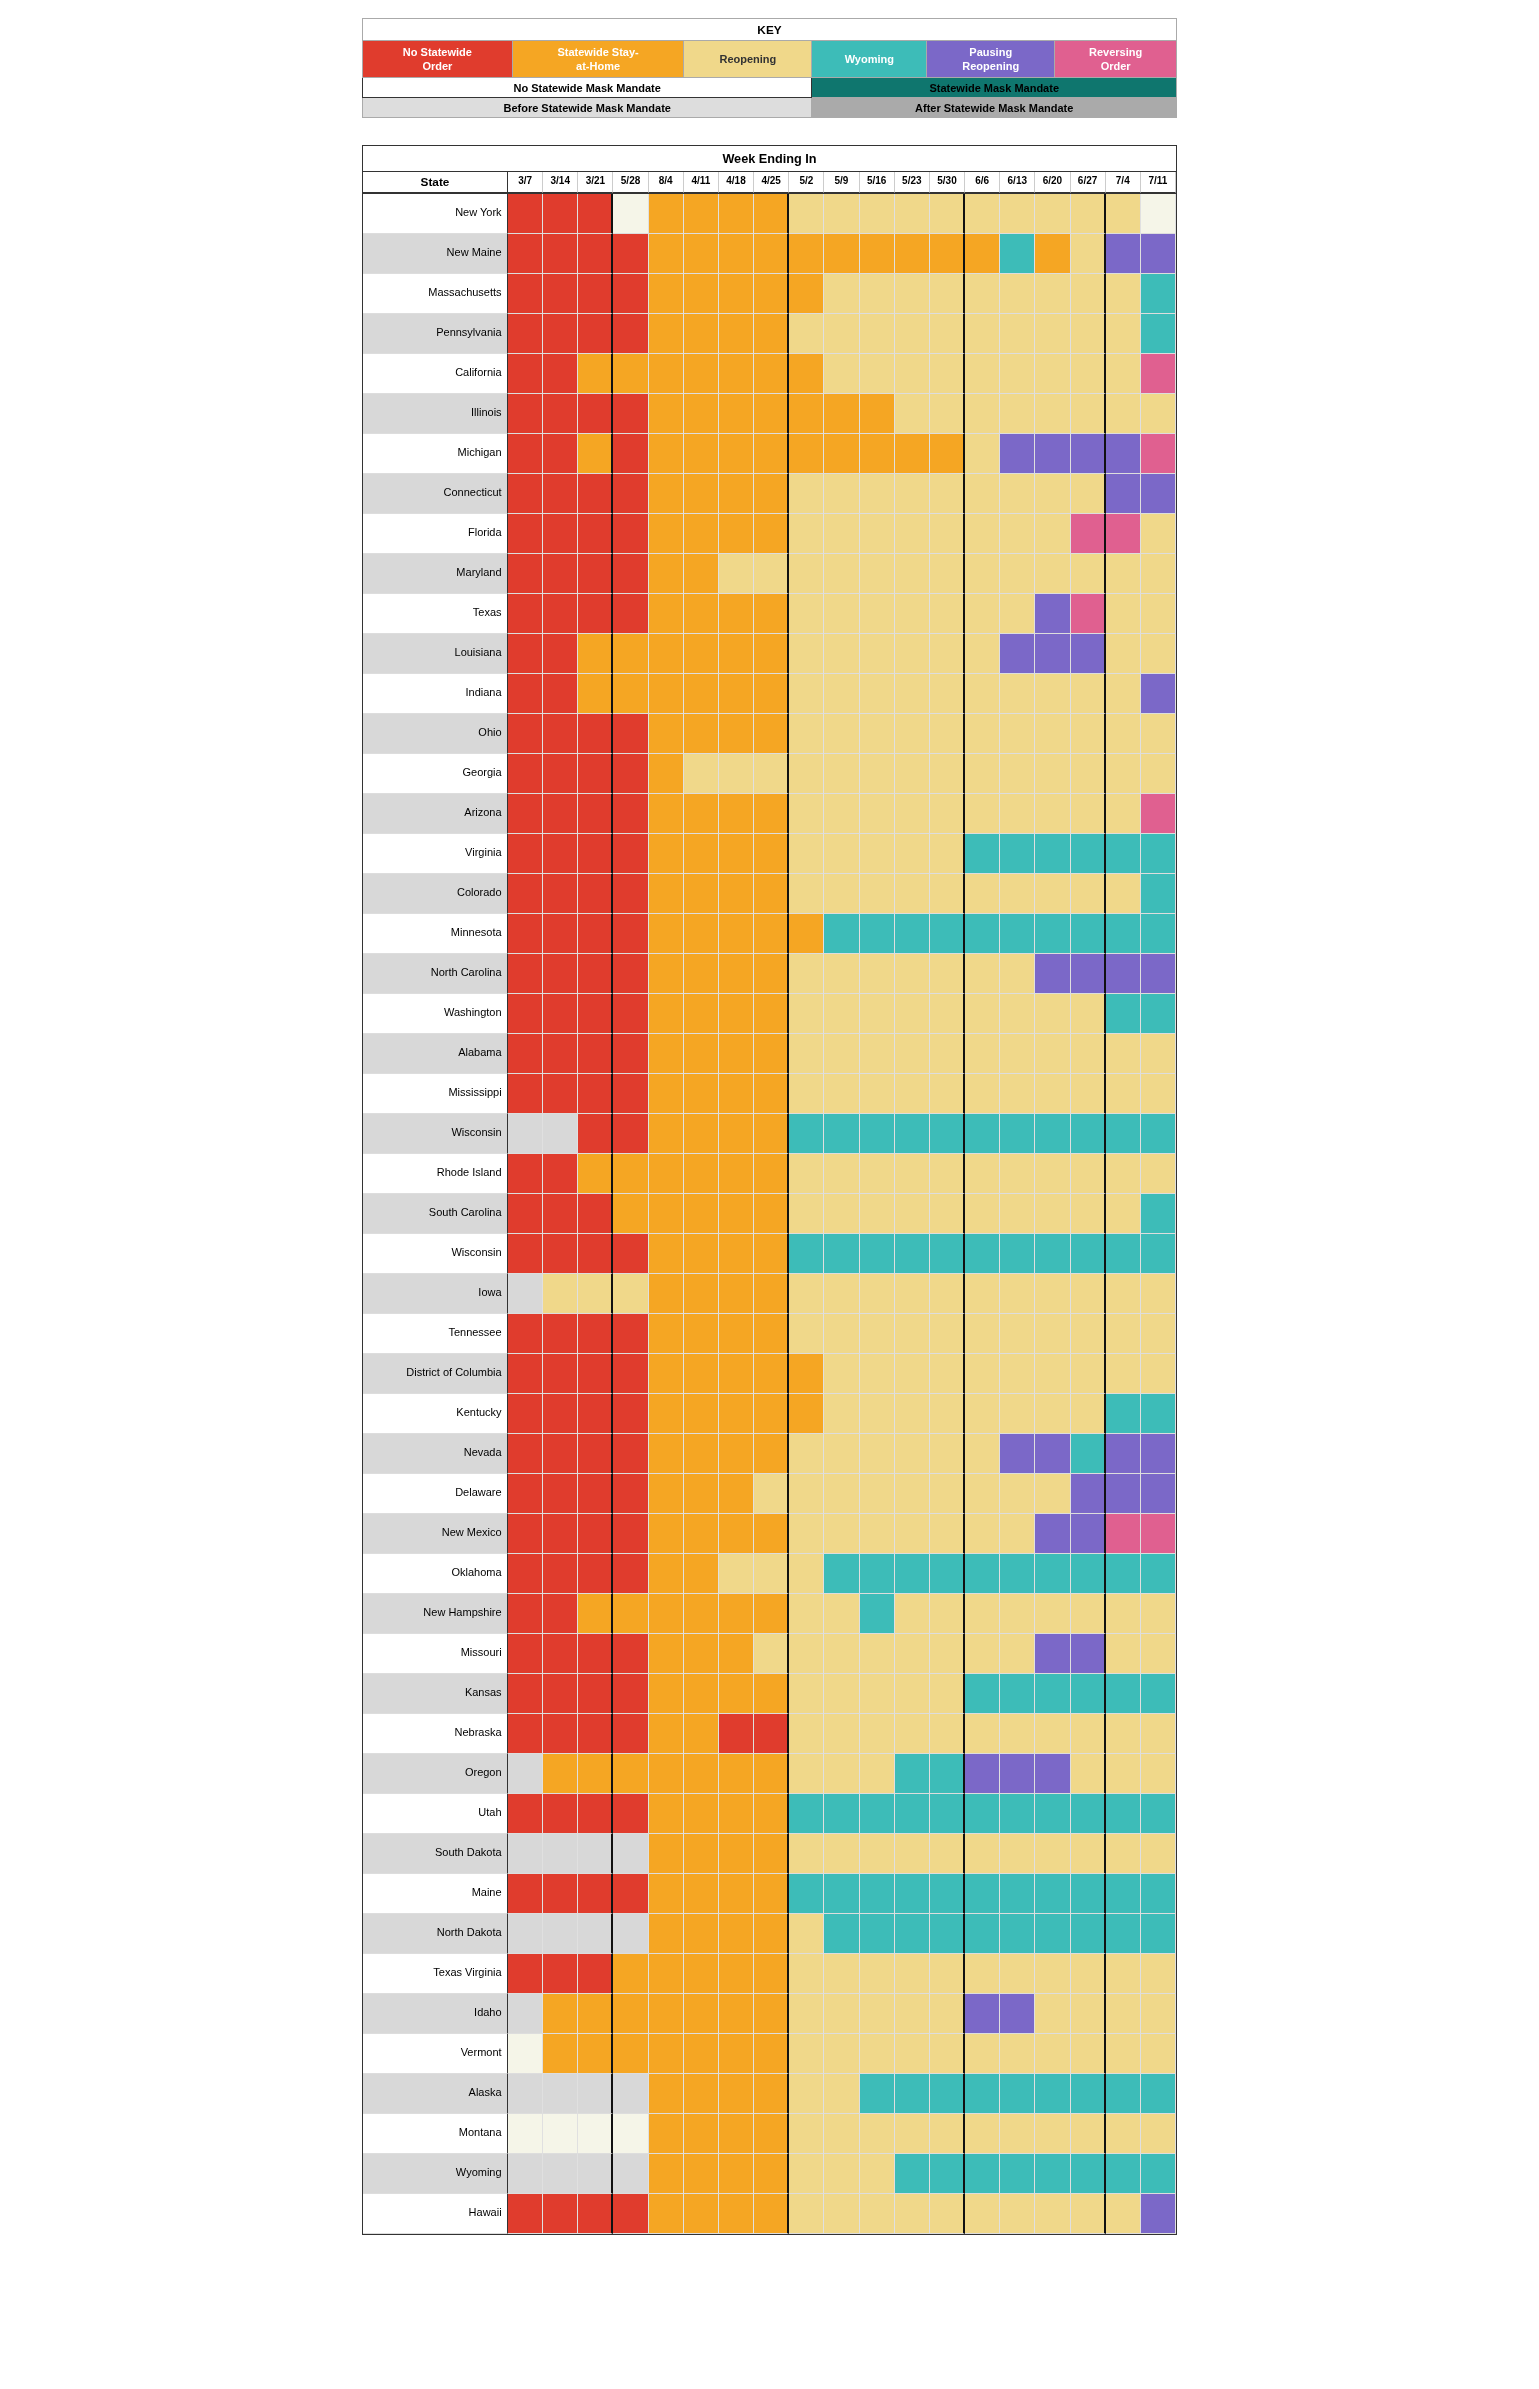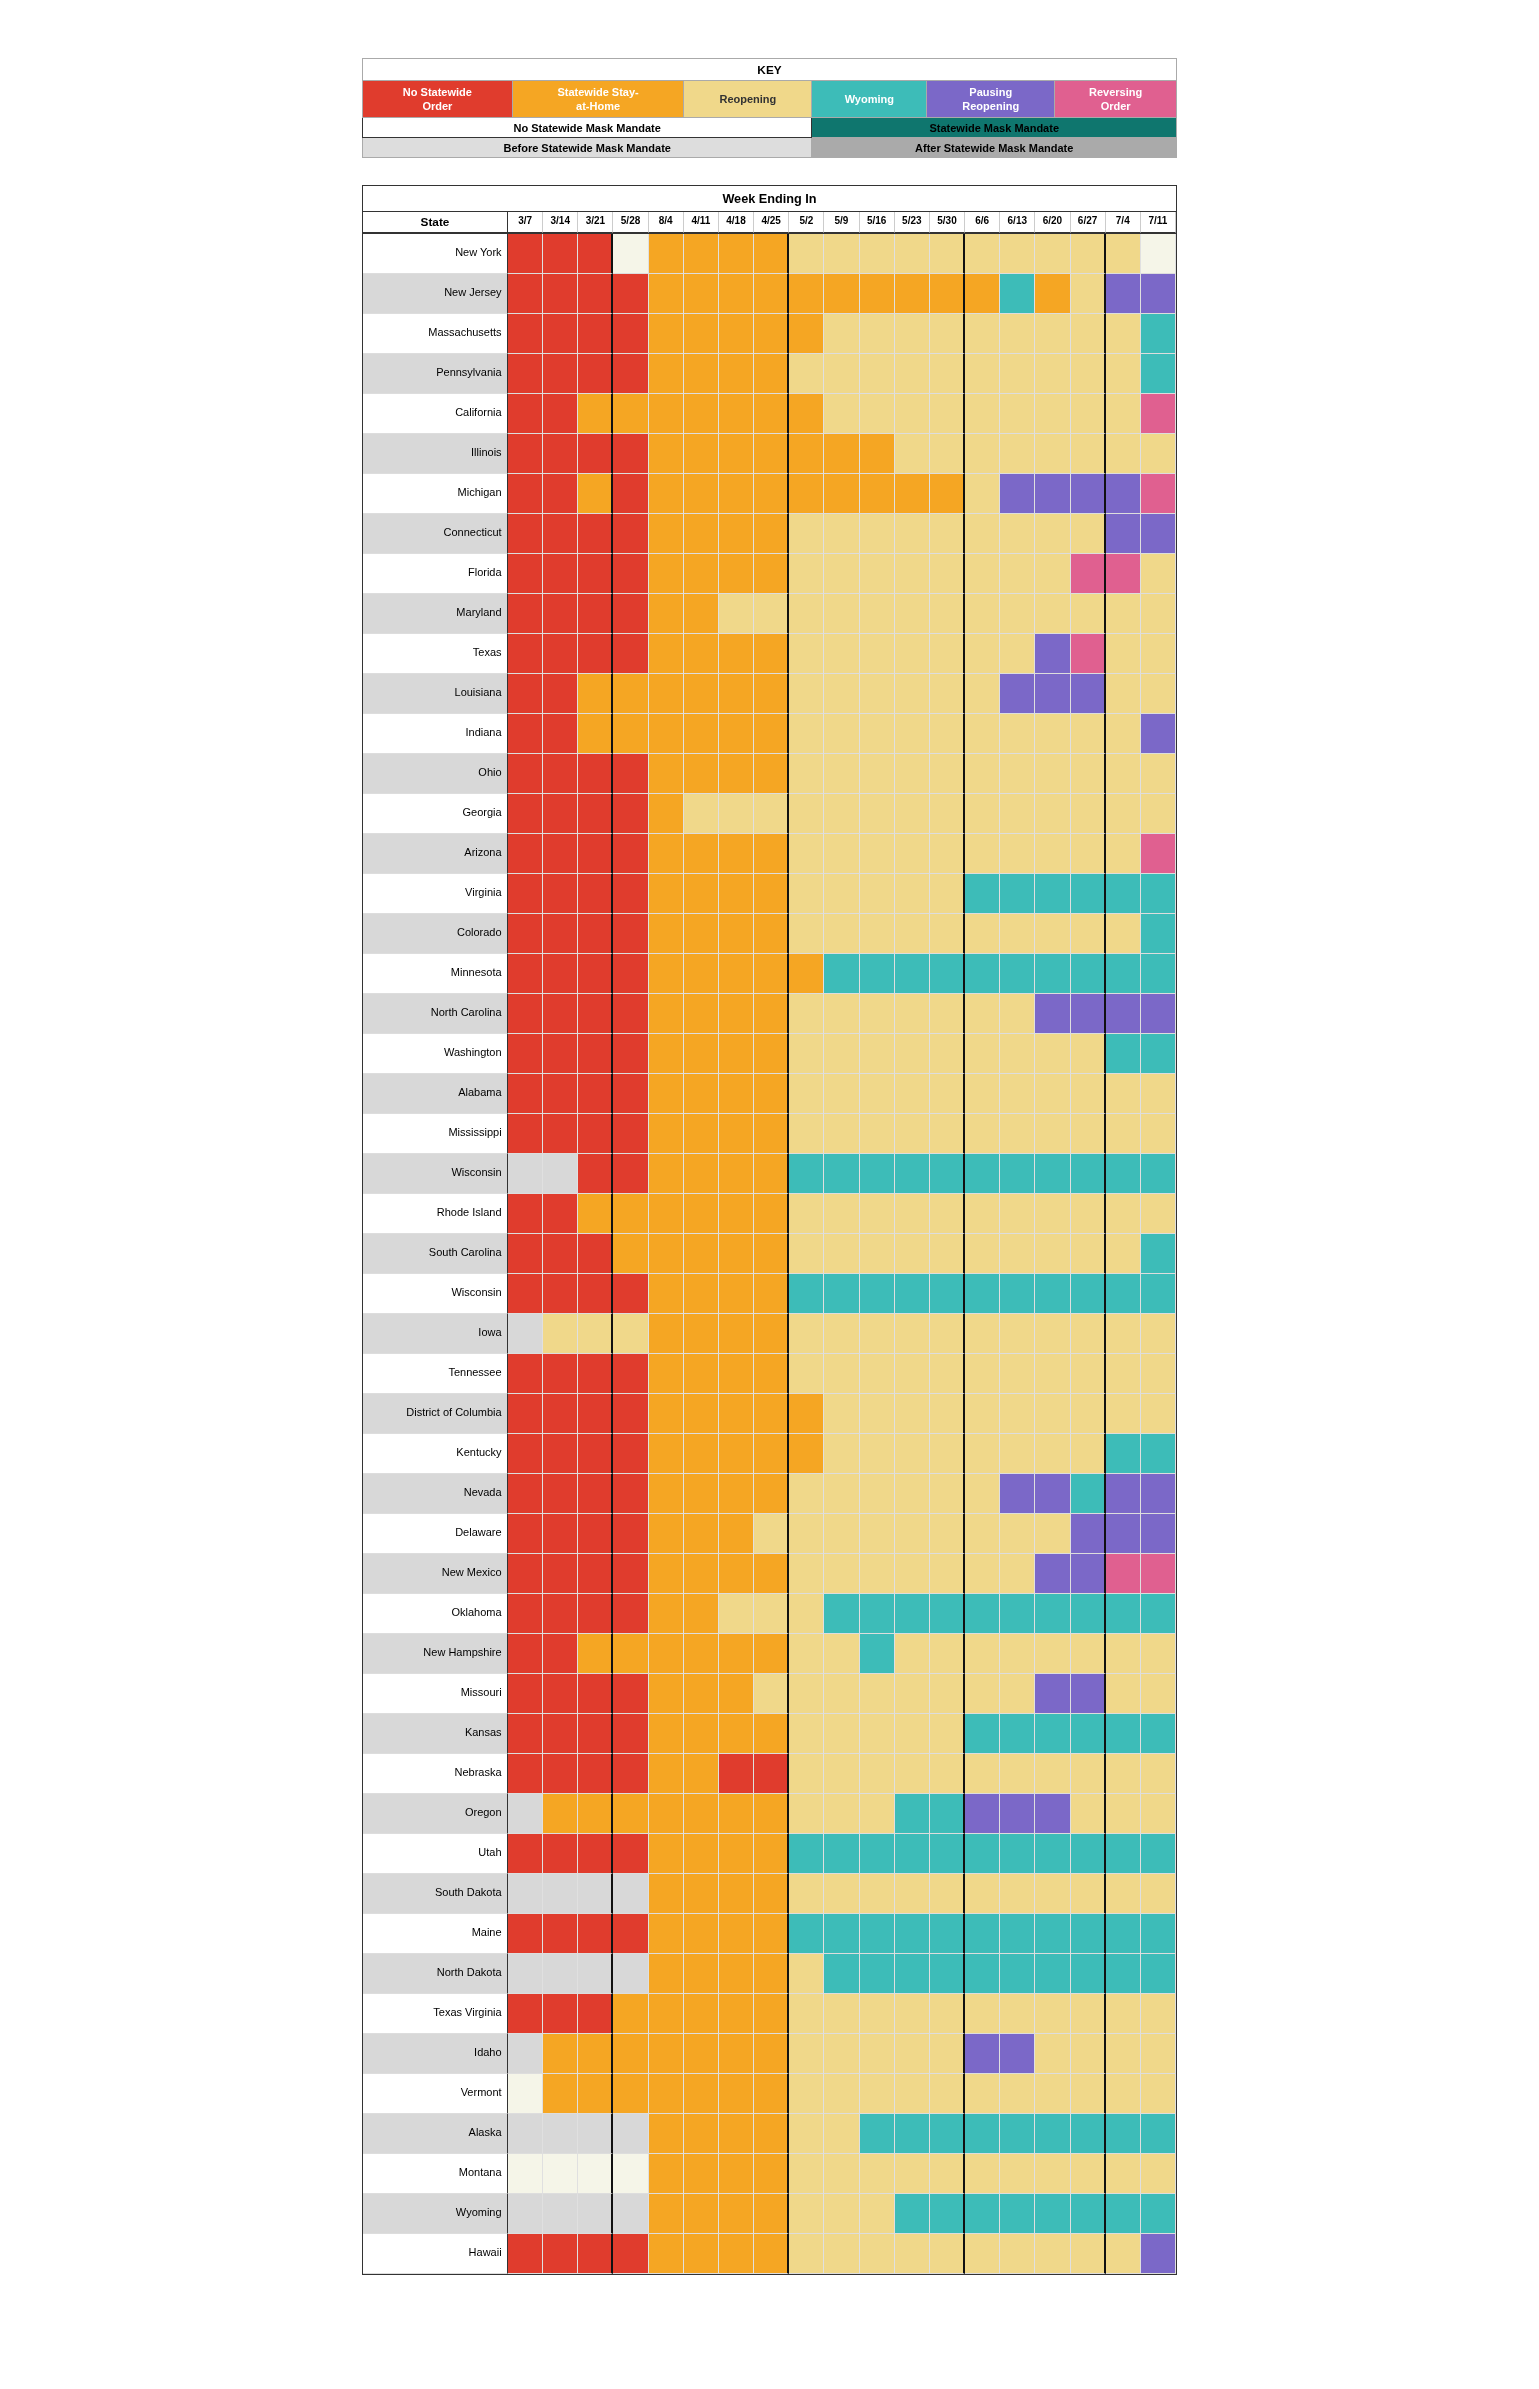--- a/index.html
+++ b/index.html
@@ -18,21 +18,20 @@
       width: 815px;
       margin: 0 auto;
     }
 
     
     .key-table {
       border: 1.4px solid #333;
       width: 100%;
       border-collapse: collapse;
       margin-bottom: 27px;
-      margin-top: 40px;
     }
     .key-table td, .key-table th {
       border: 0.9px solid #aaa;
       padding: 3.6px 7.2px;
       text-align: center;
       font-size: 11.8px;
     }
     .key-title {
       background: #fff;
       font-weight: bold;
@@ -185,21 +184,21 @@
           <div class="cell" style="background: rgb(240, 216, 138);"></div>
           <div class="cell" style="background: rgb(240, 216, 138); border-right: 2.3px solid rgb(17, 17, 17);"></div>
           <div class="cell" style="background: rgb(240, 216, 138);"></div>
           <div class="cell" style="background: rgb(240, 216, 138);"></div>
           <div class="cell" style="background: rgb(240, 216, 138);"></div>
           <div class="cell" style="background: rgb(240, 216, 138); border-right: 2.3px solid rgb(17, 17, 17);"></div>
           <div class="cell" style="background: rgb(240, 216, 138);"></div>
           <div class="cell" style="background: rgb(245, 245, 232);"></div>
         </div>
         <div style="display: grid; grid-template-columns: 145px repeat(19, 1fr);">
-          <div class="state-name shaded">New Jersey</div>
+          <div class="state-name shaded">New Maine</div>
           <div class="cell" style="background: rgb(224, 60, 45);"></div>
           <div class="cell" style="background: rgb(224, 60, 45);"></div>
           <div class="cell" style="background: rgb(224, 60, 45); border-right: 2.3px solid rgb(17, 17, 17);"></div>
           <div class="cell" style="background: rgb(224, 60, 45);"></div>
           <div class="cell" style="background: rgb(245, 166, 35);"></div>
           <div class="cell" style="background: rgb(245, 166, 35);"></div>
           <div class="cell" style="background: rgb(245, 166, 35);"></div>
           <div class="cell" style="background: rgb(245, 166, 35); border-right: 2.3px solid rgb(17, 17, 17);"></div>
           <div class="cell" style="background: rgb(245, 166, 35);"></div>
           <div class="cell" style="background: rgb(245, 166, 35);"></div>

